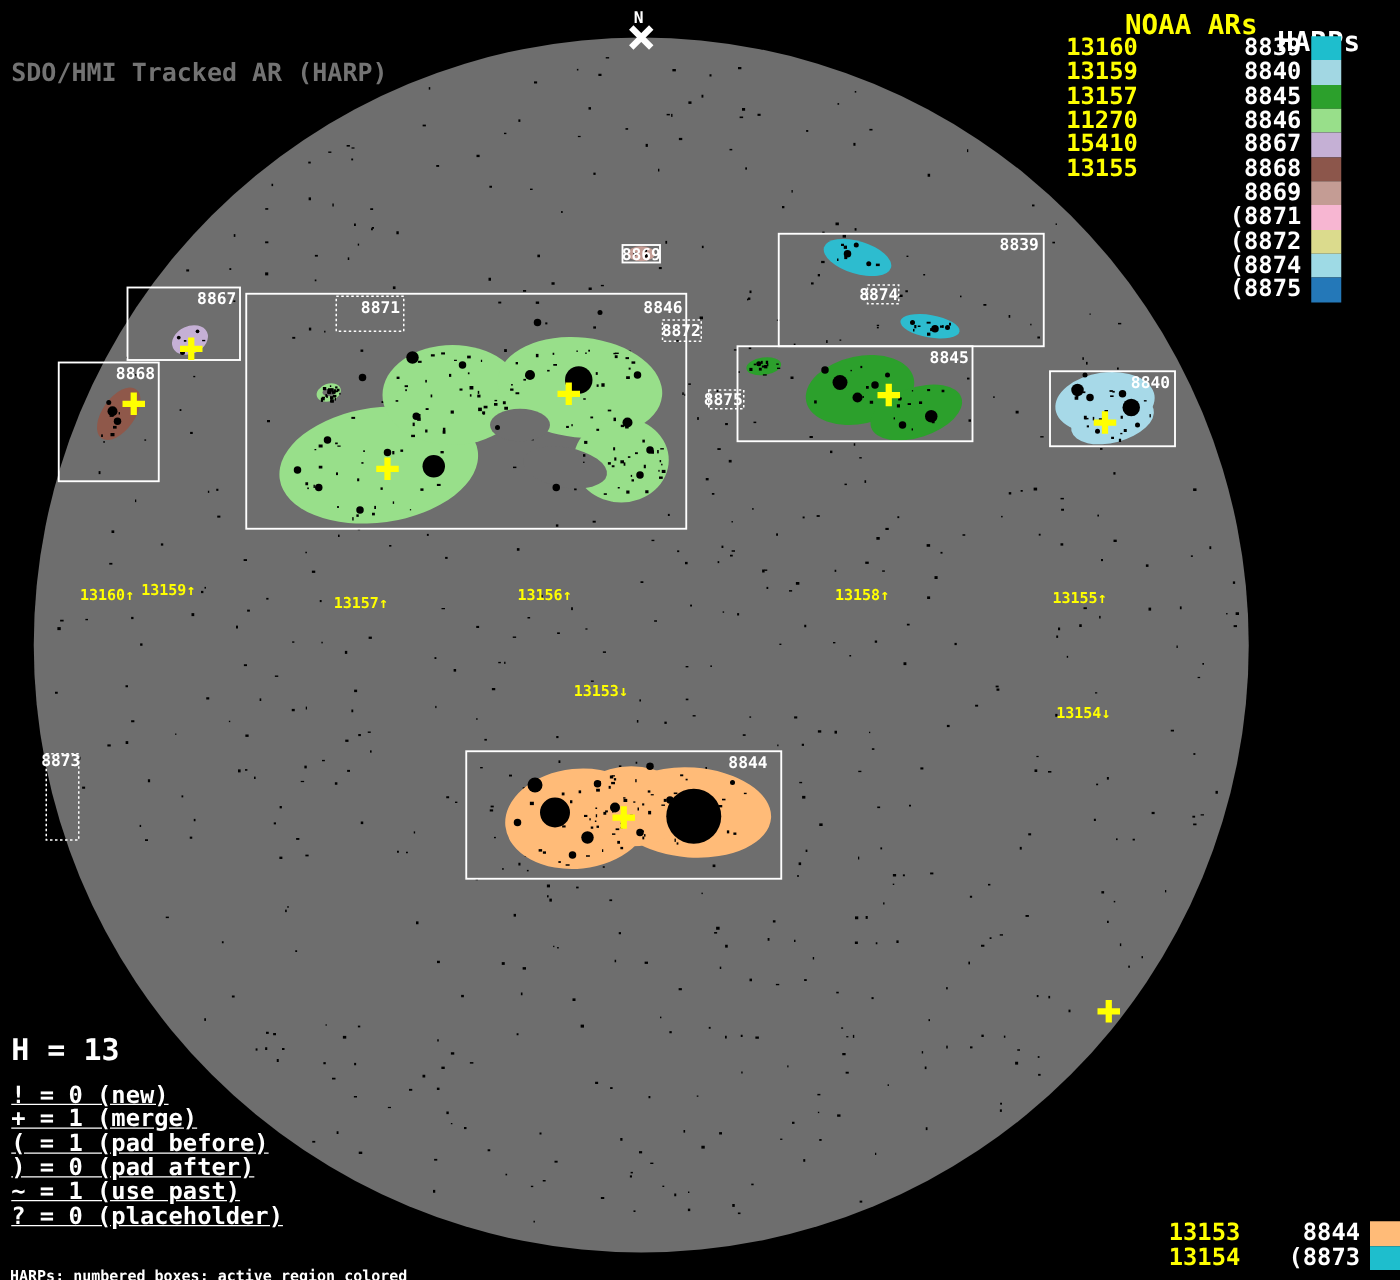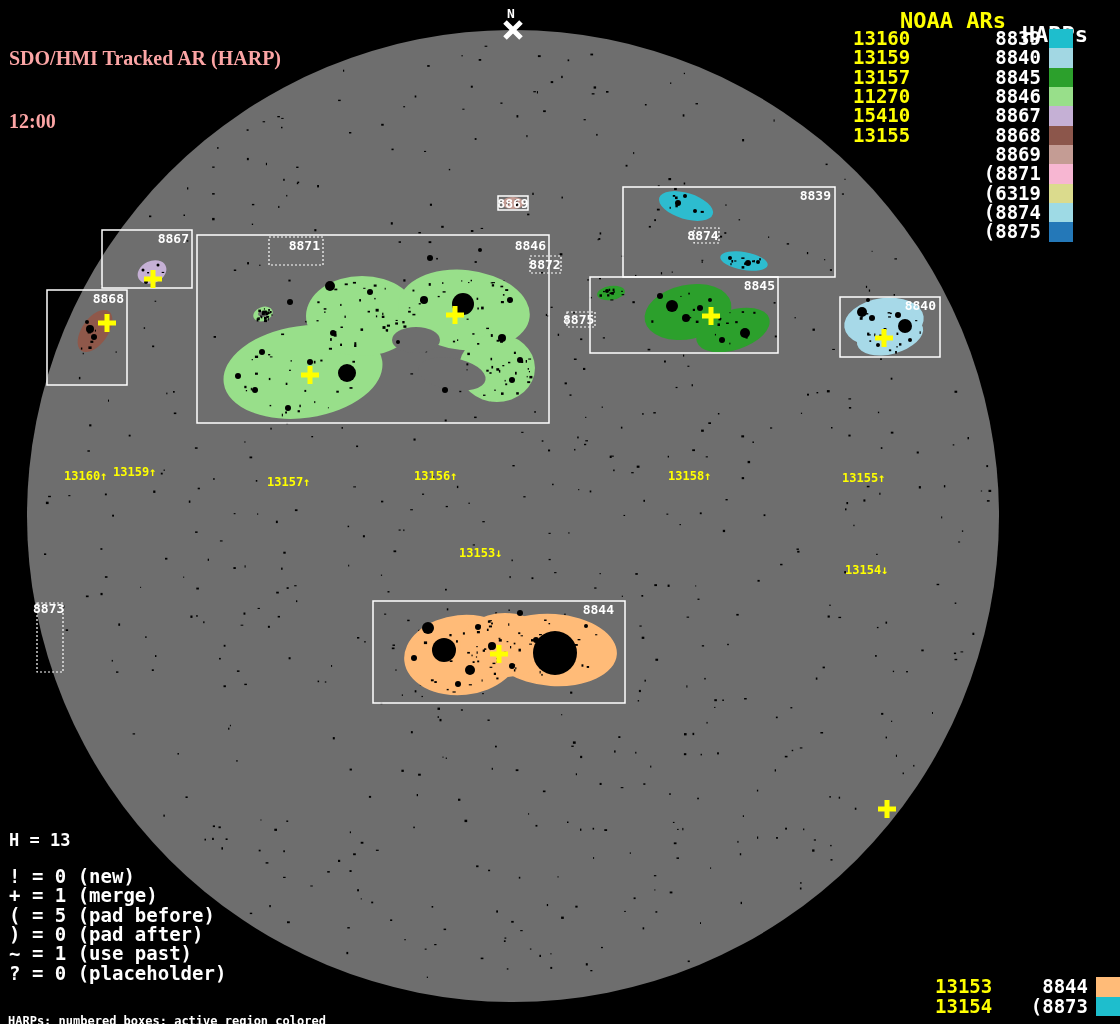--- a/index.html
+++ b/index.html
@@ -1,33 +1,33 @@
 <!DOCTYPE html>
 <html><head>
 <meta charset="utf-8">
 <style>
   html,body{margin:0;padding:0;background:#000;}
   #stage{position:relative;width:1120px;height:1024px;background:#000;overflow:hidden;
          font-family:"DejaVu Sans Mono",monospace;font-weight:bold;}
   #scene{position:absolute;left:0;top:0;}
   .abs{position:absolute;}
-  .title-block{left:9px;top:6px;color:#fca5a5;font-size:20px;line-height:21px;white-space:pre;font-family:Liberation Serif, serif;}
+  .title-block{left:9px;top:6px;color:#737373;font-size:20px;line-height:21px;white-space:pre;}
   .legend-header{top:11px;font-size:22px;line-height:19px;}
   .legend-header.noaa{left:900px;color:#ffff00;}
   .legend-header.harps{left:900px;width:188px;text-align:right;color:#fff;margin-top:14px;}
   #legend-rows{left:853px;top:29px;width:220px;}
   #br-rows{left:935px;top:977px;width:185px;}
   .lrow{display:grid;grid-template-columns:60px 1fr 24px;column-gap:8px;height:19.34px;
         font-size:19px;line-height:19.34px;}
   #br-rows .lrow{grid-template-columns:59px 1fr 24px;height:19.5px;line-height:19.5px;}
   .lrow .noaa{color:#ffff00;text-align:left;}
   .lrow .harp{color:#fff;text-align:right;}
   .lrow .swatch{height:100%;}
-  #harp-count{left:9px;top:830px;color:#fff;font-size:17px;line-height:20px;text-align:center;}
-  #stats-lines{left:9px;top:867px;color:#fff;font-size:19px;line-height:19.34px;white-space:pre;}
+  #harp-count{left:9px;top:830px;color:#fff;font-size:24px;line-height:20px;text-align:center;}
+  #stats-lines{left:9px;top:867px;color:#fff;font-size:19px;line-height:19.34px;white-space:pre;text-decoration:underline;}
   #footnotes{left:8px;top:991px;color:#fff;font-size:12px;line-height:12px;white-space:pre;}
   svg text{font-family:"DejaVu Sans Mono",monospace;}
 </style>
 </head>
 <body>
 
 <div id="stage">
   <svg id="scene" width="1120" height="1024" viewBox="0 0 1120 1024">
       <circle cx="513" cy="516" r="486" fill="#6e6e6e"></circle>
       <g fill="#000">
@@ -1134,21 +1134,20 @@
       </g>
       <g>
         <text x="507" y="18" fill="#ffffff" font-size="13px">N</text>
         <path d="M 505 22 L 521 38
                M 521 22 L 505 38" stroke="#ffffff" stroke-width="5" stroke-linecap="butt"></path>
       </g>
     </svg>
 
   <div class="abs title-block">
     <div>SDO/HMI Tracked AR (HARP)</div>
-    <div>12:00</div>
   </div>
 
   <div class="abs legend-header noaa">NOAA ARs</div>
   <div class="abs legend-header harps">HARPs</div>
   <div class="abs" id="legend-rows">
       <div class="lrow">
         <span class="noaa">13160</span>
         <span class="harp">8839</span>
         <span class="swatch" style="background: rgb(30, 190, 205);"></span>
       </div>
@@ -1182,21 +1181,21 @@
         <span class="harp">8869</span>
         <span class="swatch" style="background: rgb(196, 156, 148);"></span>
       </div>
       <div class="lrow">
         <span class="noaa"></span>
         <span class="harp">(8871</span>
         <span class="swatch" style="background: rgb(247, 182, 210);"></span>
       </div>
       <div class="lrow">
         <span class="noaa"></span>
-        <span class="harp">(6319</span>
+        <span class="harp">(8872</span>
         <span class="swatch" style="background: rgb(219, 219, 141);"></span>
       </div>
       <div class="lrow">
         <span class="noaa"></span>
         <span class="harp">(8874</span>
         <span class="swatch" style="background: rgb(158, 218, 229);"></span>
       </div>
       <div class="lrow">
         <span class="noaa"></span>
         <span class="harp">(8875</span>
@@ -1210,19 +1209,19 @@
         <span class="swatch" style="background: rgb(255, 187, 120);"></span>
       </div>
       <div class="lrow">
         <span class="noaa">13154</span>
         <span class="harp">(8873</span>
         <span class="swatch" style="background: rgb(30, 190, 205);"></span>
       </div>
     </div>
 
   <div class="abs" id="harp-count">H = 13</div>
-  <div class="abs" id="stats-lines"><div>! = 0 (new)</div><div>+ = 1 (merge)</div><div>( = 5 (pad before)</div><div>) = 0 (pad after)</div><div>~ = 1 (use past)</div><div>? = 0 (placeholder)</div></div>
+  <div class="abs" id="stats-lines"><div>! = 0 (new)</div><div>+ = 1 (merge)</div><div>( = 1 (pad before)</div><div>) = 0 (pad after)</div><div>~ = 1 (use past)</div><div>? = 0 (placeholder)</div></div>
 
   <div class="abs" id="footnotes">
     <div>HARPs: numbered boxes; active region colored</div>
     
   </div>
 </div>
 
 </body></html>

